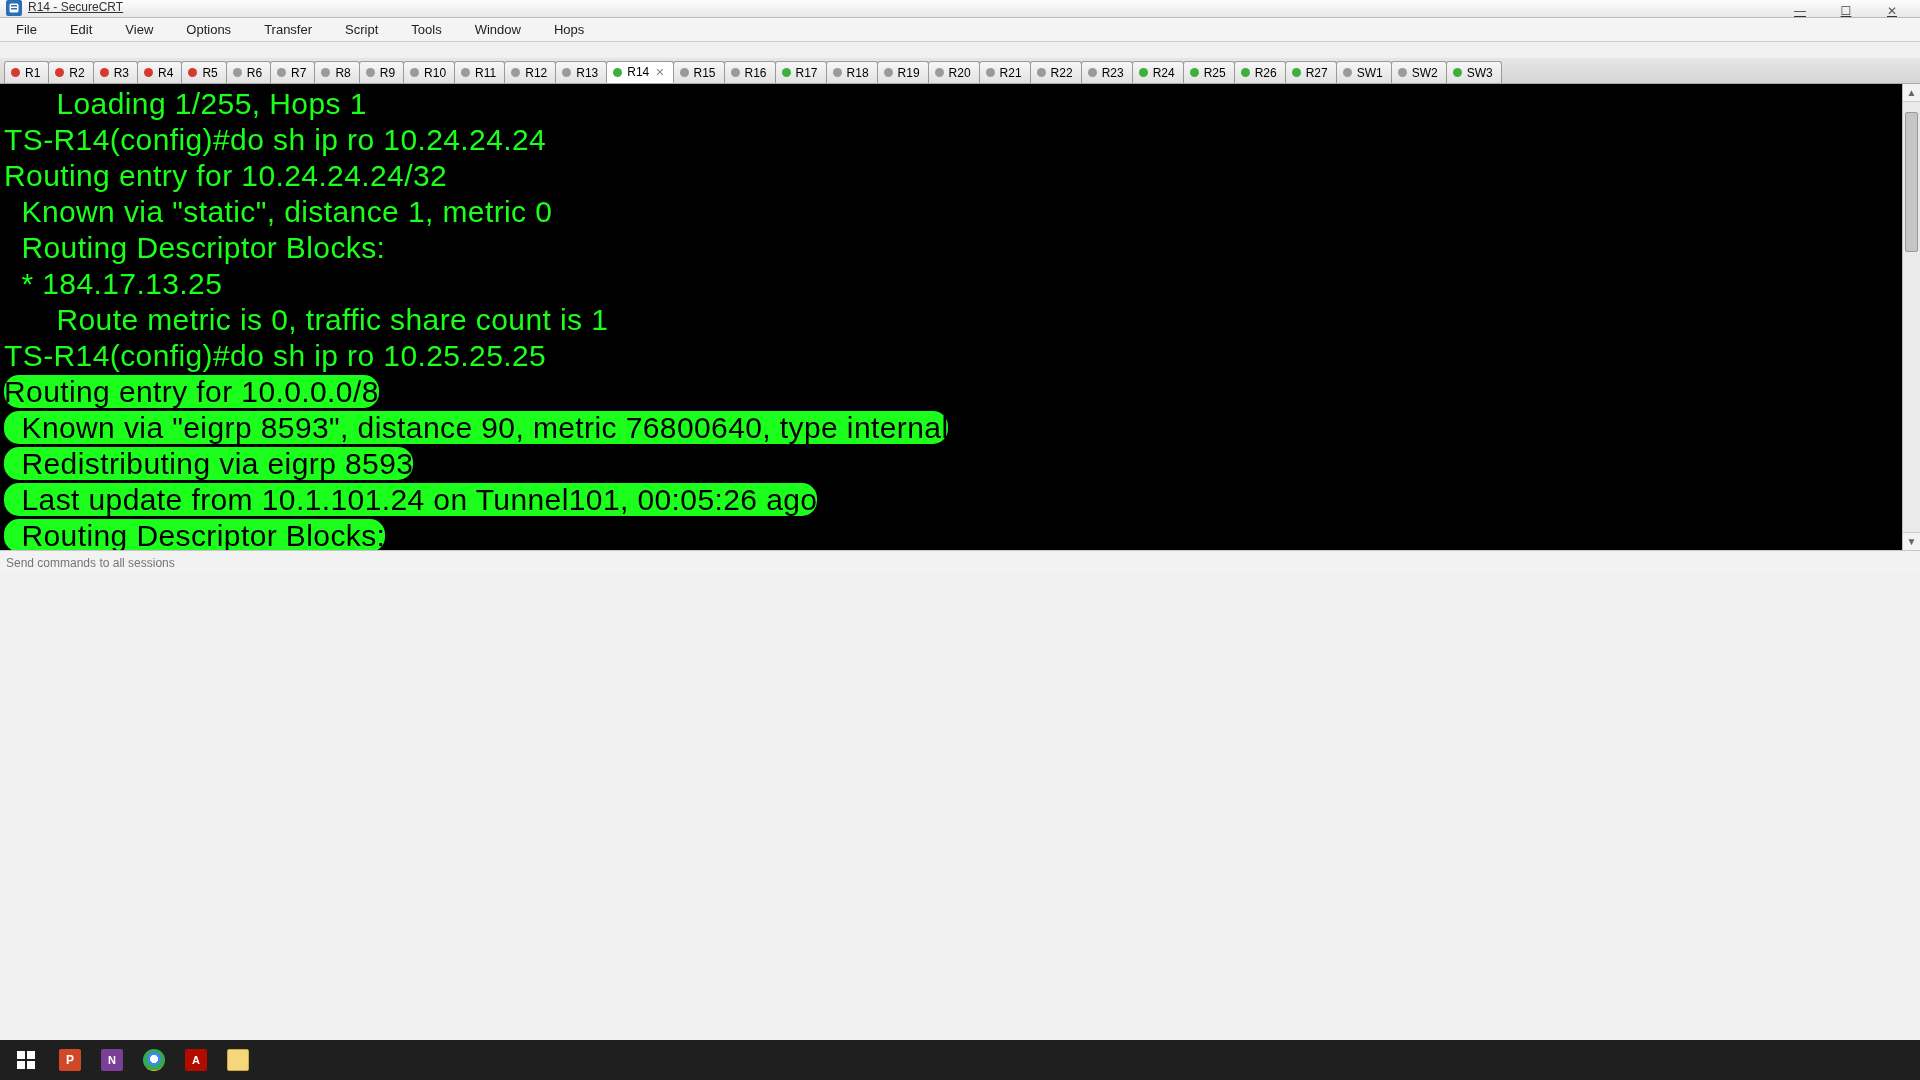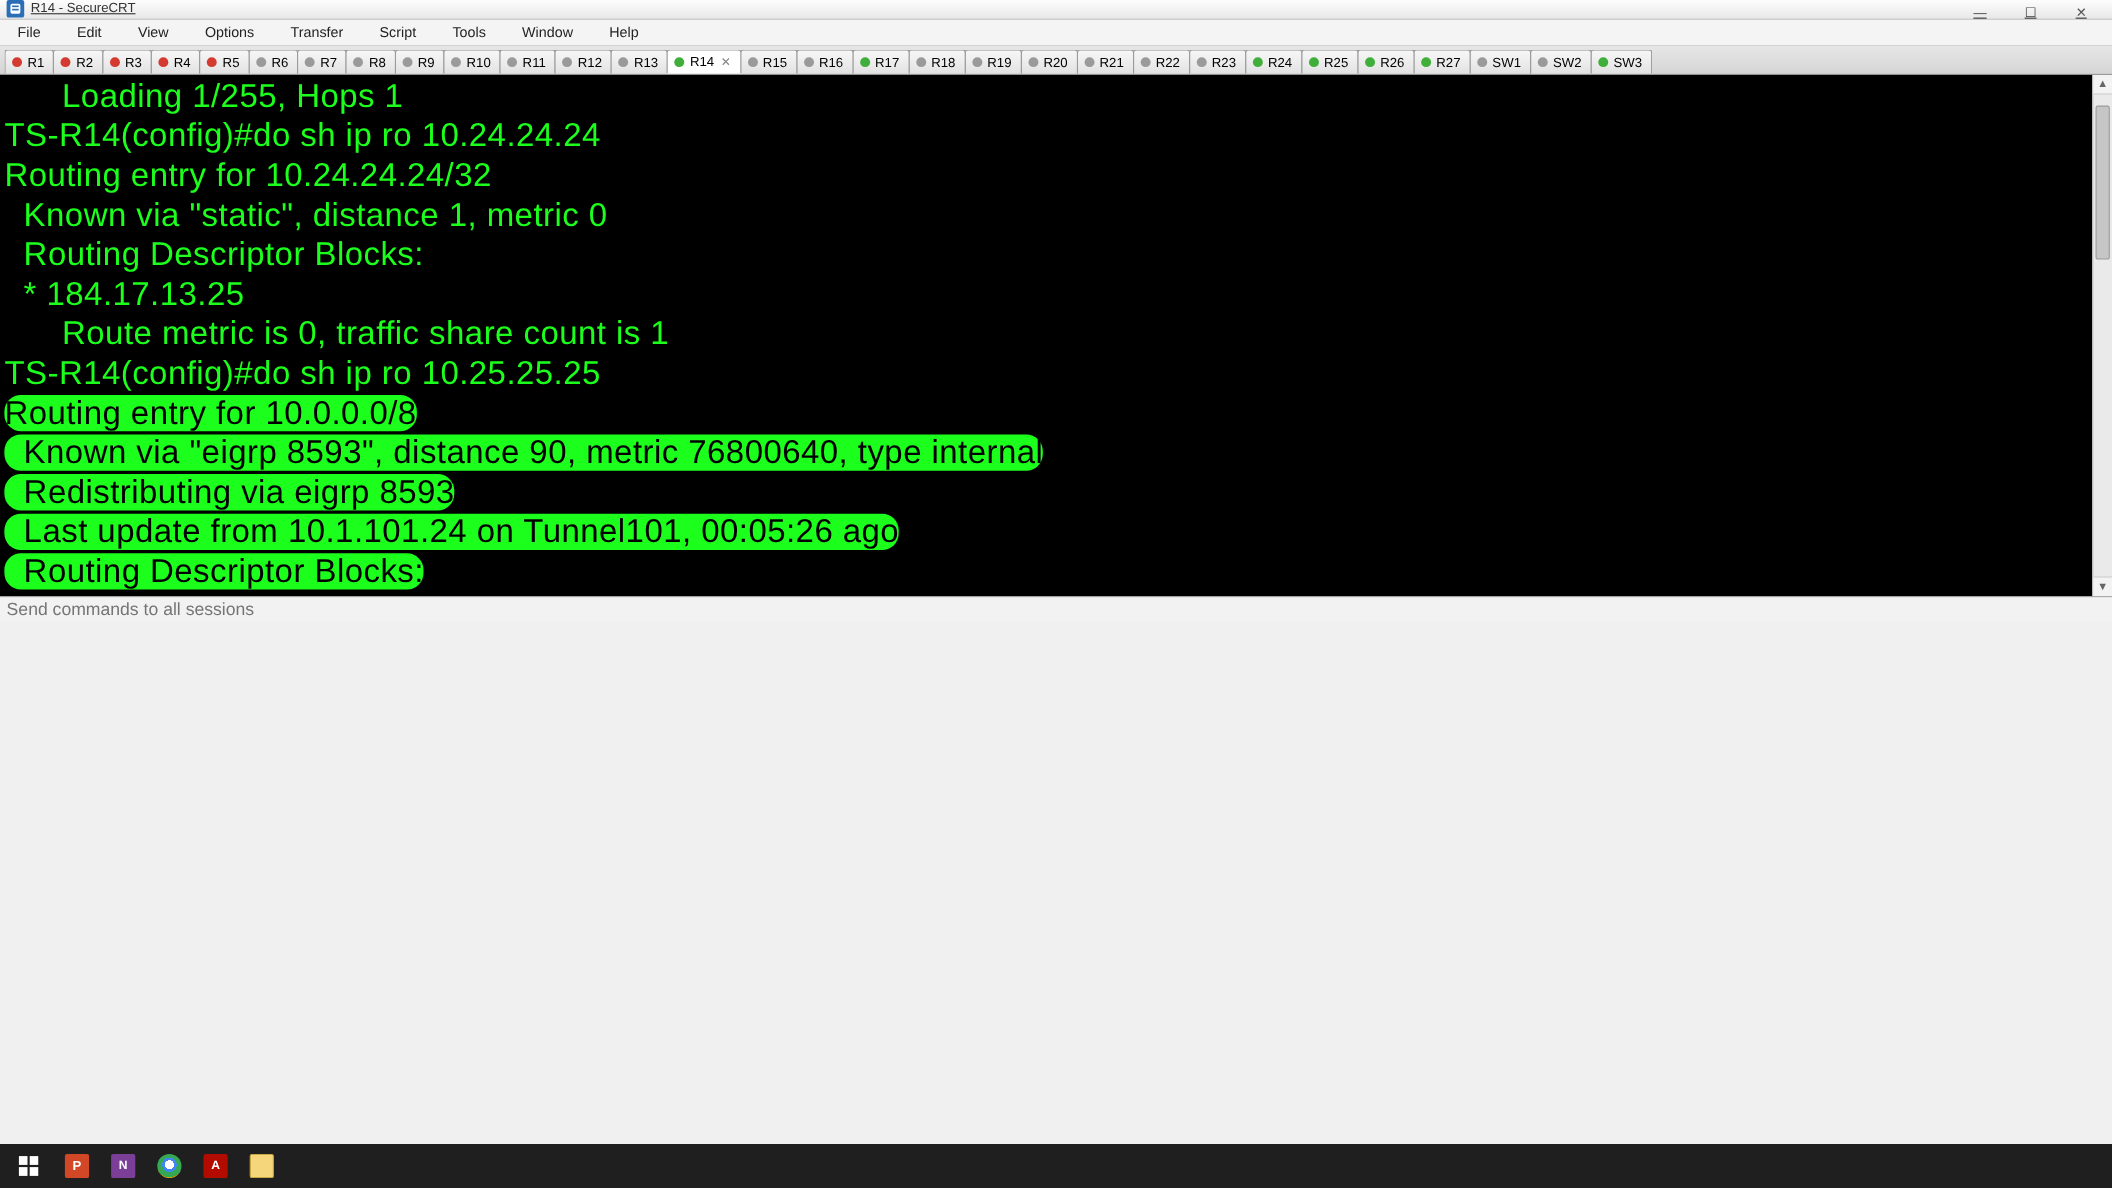--- a/index.html
+++ b/index.html
@@ -54,20 +54,21 @@
 .tabbar {
   height: 26px;
   background: linear-gradient(#e6e6e6, #d5d5d5);
   border-bottom: 1px solid #a8a8a8;
   display: flex;
   align-items: flex-end;
   padding: 0 4px;
   font-size: 12px;
   gap: 0;
   overflow: hidden;
+  margin-top: 16px;
 }
 .tab {
   display: flex; align-items: center;
   padding: 3px 8px 3px 6px;
   border: 1px solid #9a9a9a;
   border-bottom: none;
   background: linear-gradient(#f7f7f7, #e2e2e2);
   margin-right: -1px;
   cursor: default;
   white-space: nowrap;
@@ -117,21 +118,21 @@
 .scroll-v .thumb{position:absolute;left:2px;right:2px;top:10px;height:140px;background:#c6c6c6;border:1px solid #9a9a9a;border-radius:2px;}
 .cmdbar {
   height: 24px;
   background: #f2f2f2;
   border-top: 1px solid #c5c5c5;
   display: flex; align-items: center;
   padding: 0 6px;
   font-size: 12px; color: #8a8a8a;
 }
 .cmdbar input{
-  flex:1;border:none;background:transparent;font-size:16px;color:#333;outline:none;
+  flex:1;border:none;background:transparent;font-size:12px;color:#333;outline:none;
 }
 .gap { flex: 1; background: #f0f0f0; }
 .taskbar {
   height: 40px;
   background: #1f1f1f;
   display: flex; align-items: center;
   padding: 0 4px;
   gap: 2px;
 }
 .tb-btn {
@@ -169,21 +170,21 @@
 
 <div class="menubar" id="menubar">
     <div class="menu-item">File</div>
     <div class="menu-item">Edit</div>
     <div class="menu-item">View</div>
     <div class="menu-item">Options</div>
     <div class="menu-item">Transfer</div>
     <div class="menu-item">Script</div>
     <div class="menu-item">Tools</div>
     <div class="menu-item">Window</div>
-    <div class="menu-item">Help</div>
+    <div class="menu-item">Hops</div>
   </div>
 
 <div class="tabbar" id="tabbar">
     <div class="tab">
       <span class="dot red"></span>
       <span>R1</span>
     </div>
     <div class="tab">
       <span class="dot red"></span>
       <span>R2</span>

